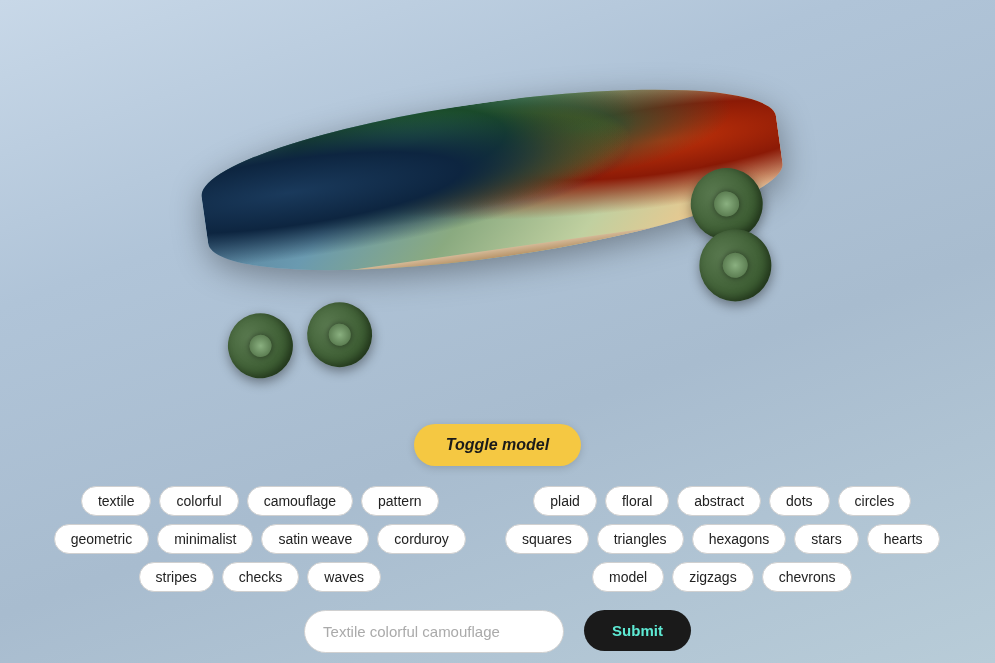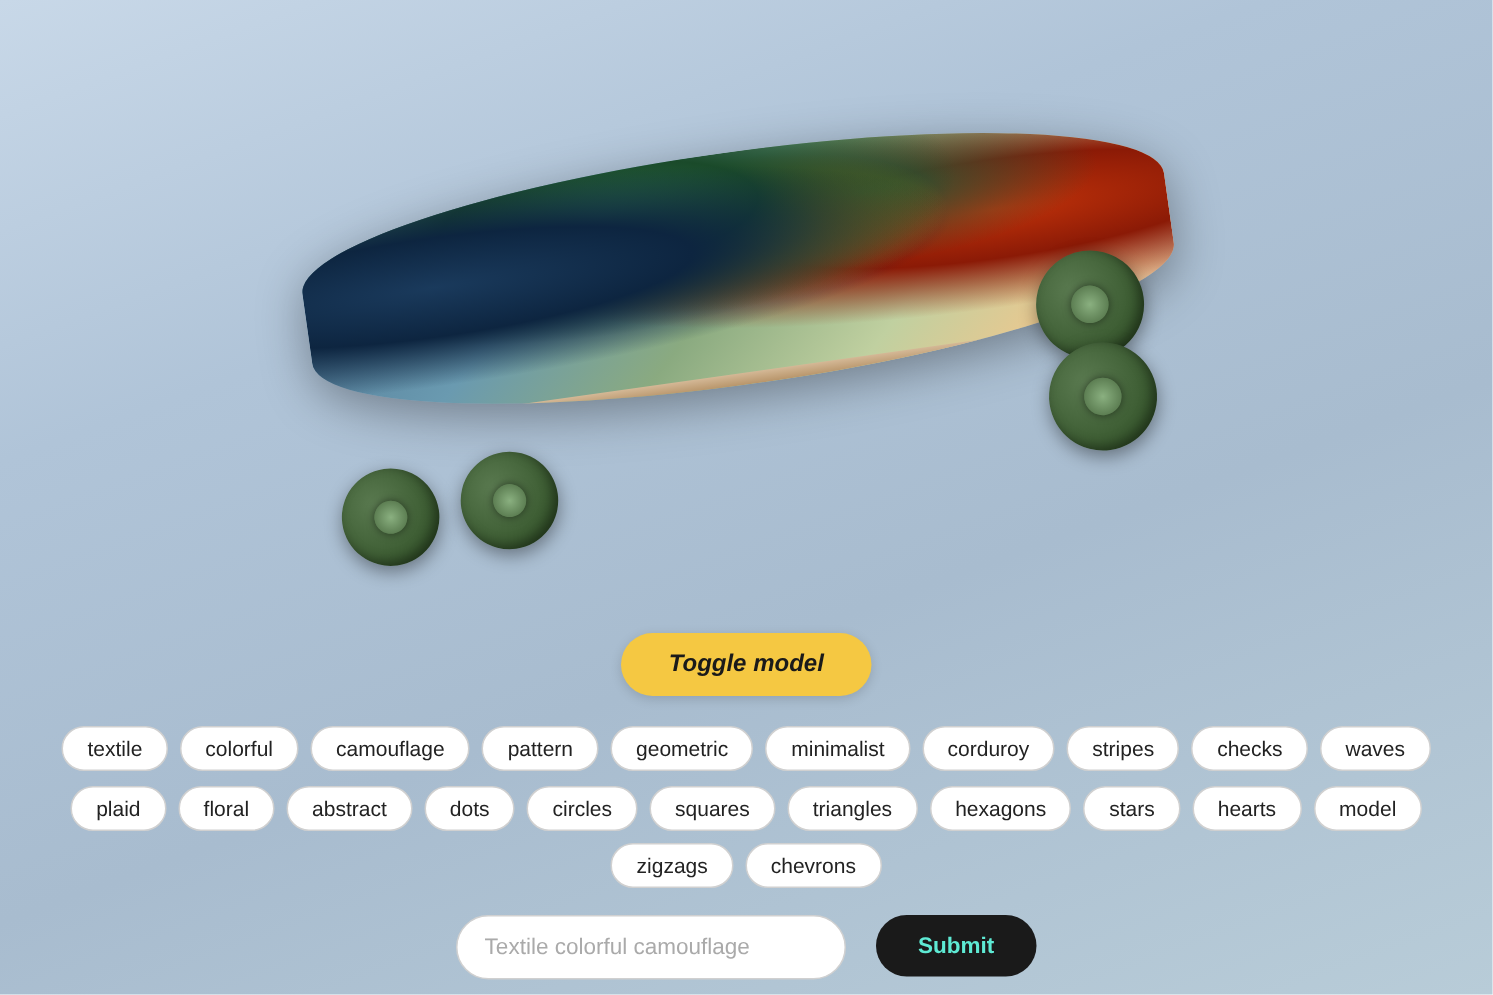--- a/index.html
+++ b/index.html
@@ -131,21 +131,21 @@
       font-size: 16px;
       font-weight: 600;
       cursor: pointer;
       margin-bottom: 20px;
       box-shadow: 0 2px 8px rgba(0,0,0,0.15);
       font-style: italic;
     }
 
     .tags-container {
       display: flex;
-      flex-direction: column;
+      flex-direction: row;
       align-items: center;
       gap: 10px;
       margin-bottom: 18px;
       width: 100%;
       padding: 0 40px;
     }
 
     .tags-row {
       display: flex;
       flex-wrap: wrap;
@@ -215,20 +215,21 @@
 <button class="toggle-btn">Toggle model</button>
 
 <div class="tags-container">
   <div class="tags-row" id="tags-row-1">
       <button class="tag">textile</button>
       <button class="tag">colorful</button>
       <button class="tag">camouflage</button>
       <button class="tag">pattern</button>
       <button class="tag">geometric</button>
       <button class="tag">minimalist</button>
+      <button class="tag">satin weave</button>
       <button class="tag">corduroy</button>
       <button class="tag">stripes</button>
       <button class="tag">checks</button>
       <button class="tag">waves</button>
     </div>
   <div class="tags-row" id="tags-row-2">
       <button class="tag">plaid</button>
       <button class="tag">floral</button>
       <button class="tag">abstract</button>
       <button class="tag">dots</button>

